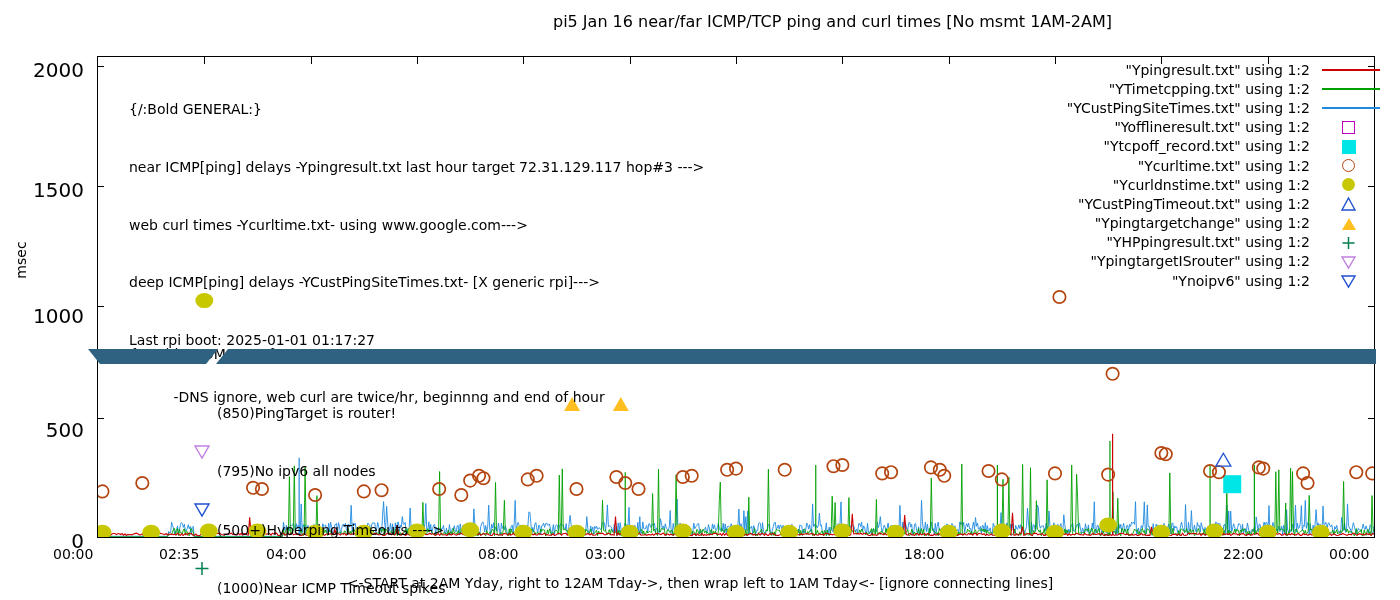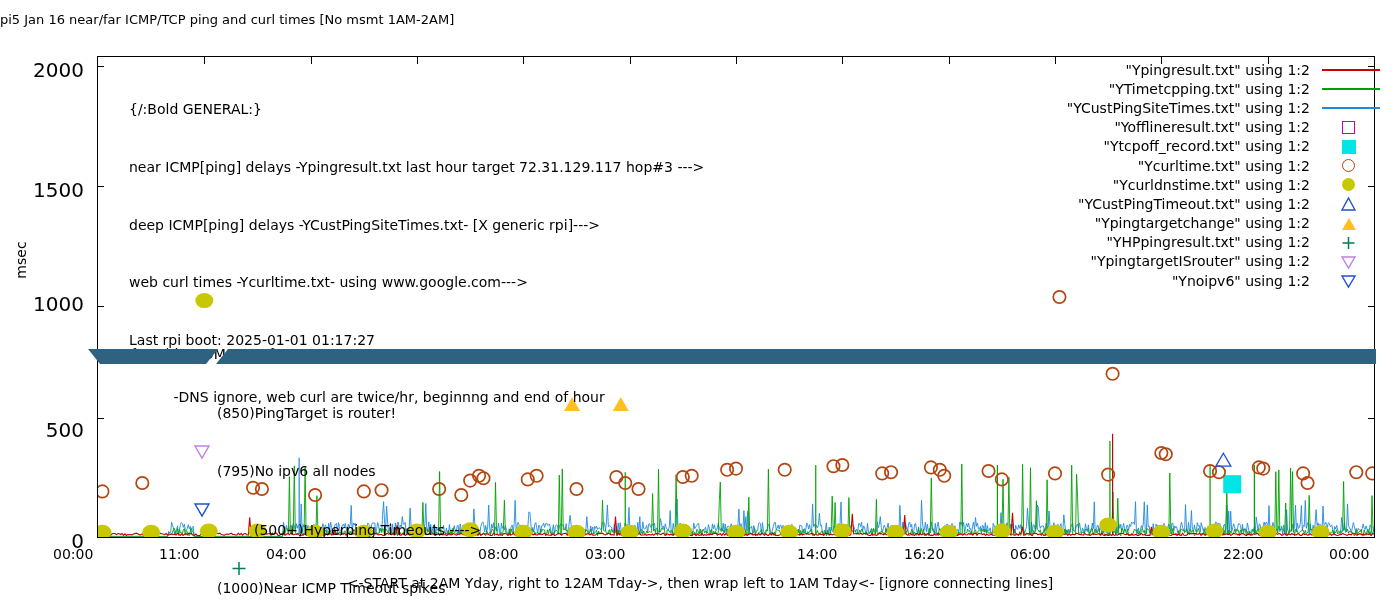--- a/index.html
+++ b/index.html
@@ -1,19 +1,19 @@
 <!DOCTYPE html>
 <html><head>
 <meta charset="utf-8">
 <style>
   html,body{margin:0;padding:0;background:#ffffff;}
   body{width:1400px;height:600px;position:relative;overflow:hidden;
        font-family:"DejaVu Sans","Liberation Sans",sans-serif;color:#000;}
   .abs{position:absolute;}
-  #chart-title{left:0;top:12px;width:1112px;text-align:left;font-size:13px;white-space:nowrap;}
+  #chart-title{left:0;top:12px;width:1112px;text-align:right;font-size:16px;white-space:nowrap;}
   #plot-frame{left:97px;top:56px;width:1278px;height:482px;border:1px solid #000;box-sizing:border-box;background:#fff;}
   #plot-canvas{position:absolute;left:98px;top:57px;width:1276px;height:480px;overflow:hidden;}
   .ytick-label{right:1316px;font-size:20px;text-align:right;width:80px;white-space:nowrap;}
   .ytick-mark{left:97px;width:7px;height:1px;background:#000;}
   .ytick-mark-r{left:1368px;width:7px;height:1px;background:#000;}
   #ylabel{left:-14px;top:252px;width:70px;text-align:center;font-size:14px;
           transform:rotate(-90deg);transform-origin:50% 50%;white-space:nowrap;}
   .xtick-label{top:546px;font-size:14px;text-align:left;width:90px;white-space:nowrap;}
   .xtick-mark{top:531px;width:1px;height:7px;background:#000;}
   .xtick-mark-t{top:57px;width:1px;height:7px;background:#000;}
@@ -40,21 +40,21 @@
 <body>
 
 <div class="abs" id="chart-title">pi5 Jan 16  near/far ICMP/TCP ping and curl times [No msmt 1AM-2AM]</div>
 
 <div class="abs" id="plot-frame"></div>
 
 <div class="abs" id="ylabel">msec</div>
 
 <div class="abs ytick-label" style="top:58px">2000</div>
 <div class="abs ytick-label" style="top:178px">1500</div>
-<div class="abs ytick-label" style="top:292px">1000</div>
+<div class="abs ytick-label" style="top:304px">1000</div>
 <div class="abs ytick-label" style="top:418px">500</div>
 <div class="abs ytick-label" style="top:529px">0</div>
 
 <div class="abs ytick-mark" style="top:66px"></div>
 <div class="abs ytick-mark" style="top:186px"></div>
 <div class="abs ytick-mark" style="top:306px"></div>
 <div class="abs ytick-mark" style="top:418px"></div>
 <div class="abs ytick-mark-r" style="top:66px"></div>
 <div class="abs ytick-mark-r" style="top:186px"></div>
 <div class="abs ytick-mark-r" style="top:306px"></div>
@@ -80,28 +80,28 @@
 <div class="abs xtick-mark-t" style="left:523px"></div>
 <div class="abs xtick-mark-t" style="left:630px"></div>
 <div class="abs xtick-mark-t" style="left:736px"></div>
 <div class="abs xtick-mark-t" style="left:842px"></div>
 <div class="abs xtick-mark-t" style="left:949px"></div>
 <div class="abs xtick-mark-t" style="left:1055px"></div>
 <div class="abs xtick-mark-t" style="left:1161px"></div>
 <div class="abs xtick-mark-t" style="left:1268px"></div>
 
 <div class="abs xtick-label" style="left:53px">00:00</div>
-<div class="abs xtick-label" style="left:159px">11:00</div>
+<div class="abs xtick-label" style="left:159px">02:35</div>
 <div class="abs xtick-label" style="left:266px">04:00</div>
 <div class="abs xtick-label" style="left:372px">06:00</div>
 <div class="abs xtick-label" style="left:478px">08:00</div>
 <div class="abs xtick-label" style="left:585px">03:00</div>
 <div class="abs xtick-label" style="left:691px">12:00</div>
 <div class="abs xtick-label" style="left:797px">14:00</div>
-<div class="abs xtick-label" style="left:904px">16:20</div>
+<div class="abs xtick-label" style="left:904px">18:00</div>
 <div class="abs xtick-label" style="left:1010px">06:00</div>
 <div class="abs xtick-label" style="left:1116px">20:00</div>
 <div class="abs xtick-label" style="left:1223px">22:00</div>
 <div class="abs xtick-label" style="left:1329px">00:00</div>
 
 <div class="abs" id="xlabel">&lt;-START at 2AM Yday, right to 12AM Tday-&gt;, then wrap left to 1AM Tday&lt;- [ignore connecting lines]</div>
 
 <div id="plot-canvas">
   <svg id="data-svg" width="1276" height="480" viewBox="0 0 1276 480">
       <path d="M0.0,479.3L1.0,479.3L2.0,479.3L2.9,479.3L3.9,479.3L4.9,479.3L5.9,479.3L6.9,479.3L7.9,479.3L8.8,479.3L9.8,479.3L10.8,479.3L11.8,479.3L12.8,479.3L13.7,479.3L14.7,479.3L15.7,479.3L16.7,479.3L17.7,479.3L18.6,479.3L19.6,479.3L20.6,479.3L21.6,479.3L22.6,479.3L23.6,479.3L24.5,479.3L25.5,479.3L26.5,479.3L27.5,479.3L28.5,479.3L29.4,479.3L30.4,479.3L31.4,479.3L32.4,479.3L33.4,479.3L34.4,479.3L35.3,479.3L36.3,479.3L37.3,479.3L38.3,479.3L39.3,479.3L40.2,479.3L41.2,479.3L42.2,479.3L43.2,479.3L44.2,479.3L45.2,479.3L46.1,479.3L47.1,479.3L48.1,479.3L49.1,479.3L50.1,479.3L51.0,479.3L52.0,479.3L53.0,479.3L54.0,479.3L55.0,479.3L55.9,479.3L56.9,479.3L57.9,479.3L58.9,479.3L59.9,479.3L60.9,479.3L61.8,479.3L62.8,479.3L63.8,479.3L64.8,479.3L65.8,479.3L66.7,479.3L67.7,479.3L68.7,479.3L69.7,479.3L70.7,474.4L71.7,476.1L72.6,475.5L73.6,465.2L74.6,468.7L75.6,471.1L76.6,477.3L77.5,474.1L78.5,473.2L79.5,468.9L80.5,476.9L81.5,473.1L82.4,467.5L83.4,465.5L84.4,466.6L85.4,470.4L86.4,467.2L87.4,474.3L88.3,473.2L89.3,471.4L90.3,467.7L91.3,471.8L92.3,469.4L93.2,477.5L94.2,470.5L95.2,469.3L96.2,479.3L97.2,479.3L98.2,479.3L99.1,479.3L100.1,479.3L101.1,479.3L102.1,479.3L103.1,479.3L104.0,479.3L105.0,479.3L106.0,479.3L107.0,479.3L108.0,479.3L109.0,479.3L109.9,479.3L110.9,479.3L111.9,479.3L112.9,479.3L113.9,479.3L114.8,479.3L115.8,479.3L116.8,479.3L117.8,479.3L118.8,479.3L119.7,479.3L120.7,479.3L121.7,479.3L122.7,479.3L123.7,479.3L124.7,479.3L125.6,479.3L126.6,479.3L127.6,479.3L128.6,479.3L129.6,479.3L130.5,479.3L131.5,479.3L132.5,479.3L133.5,479.3L134.5,479.3L135.5,479.3L136.4,479.3L137.4,479.3L138.4,479.3L139.4,479.3L140.4,479.3L141.3,479.3L142.3,479.3L143.3,479.3L144.3,479.3L145.3,479.3L146.2,479.3L147.2,479.3L148.2,479.3L149.2,479.3L150.2,479.3L151.2,479.3L152.1,479.3L153.1,479.3L154.1,479.3L155.1,479.3L156.1,479.3L157.0,479.3L158.0,479.3L159.0,479.3L160.0,479.3L161.0,479.3L162.0,479.3L162.9,479.3L163.9,479.3L164.9,479.3L165.9,479.3L166.9,479.3L167.8,479.3L168.8,479.3L169.8,479.3L170.8,479.3L171.8,479.3L172.8,479.3L173.7,479.3L174.7,479.3L175.7,479.3L176.7,479.3L177.7,479.3L178.6,479.3L179.6,479.3L180.6,479.3L181.6,479.3L182.6,479.3L183.5,479.3L184.5,479.3L185.5,465.2L186.5,473.4L187.5,471.6L188.5,468.2L189.4,472.5L190.4,472.2L191.4,473.9L192.4,468.3L193.4,468.5L194.3,468.5L195.3,466.6L196.3,469.1L197.3,473.0L198.3,466.7L199.3,471.3L200.2,468.2L201.2,470.2L202.2,475.7L203.2,446.9L204.2,475.4L205.1,467.6L206.1,470.0L207.1,467.4L208.1,477.0L209.1,472.5L210.0,468.3L211.0,474.7L212.0,471.5L213.0,473.9L214.0,474.5L215.0,471.3L215.9,467.4L216.9,477.8L217.9,471.0L218.9,470.6L219.9,472.8L220.8,470.2L221.8,472.5L222.8,474.7L223.8,472.5L224.8,466.7L225.8,469.6L226.7,468.7L227.7,468.0L228.7,475.3L229.7,475.1L230.7,466.2L231.6,474.6L232.6,465.2L233.6,470.4L234.6,476.8L235.6,477.2L236.6,469.0L237.5,467.1L238.5,466.3L239.5,477.0L240.5,465.6L241.5,469.4L242.4,477.4L243.4,472.7L244.4,468.1L245.4,467.1L246.4,469.7L247.3,466.4L248.3,471.6L249.3,474.8L250.3,467.2L251.3,470.0L252.3,467.0L253.2,448.3L254.2,474.6L255.2,465.9L256.2,468.1L257.2,466.2L258.1,472.8L259.1,471.6L260.1,474.9L261.1,475.5L262.1,473.7L263.1,474.9L264.0,478.0L265.0,476.7L266.0,476.4L267.0,470.1L268.0,475.9L268.9,470.6L269.9,466.1L270.9,467.5L271.9,468.8L272.9,472.4L273.8,467.2L274.8,465.5L275.8,466.4L276.8,466.0L277.8,475.5L278.8,471.6L279.7,465.5L280.7,469.6L281.7,475.6L282.7,471.3L283.7,475.5L284.6,457.2L285.6,444.6L286.6,465.9L287.6,472.3L288.6,449.2L289.6,465.0L290.5,475.5L291.5,473.2L292.5,466.2L293.5,476.5L294.5,466.9L295.4,475.9L296.4,477.3L297.4,465.9L298.4,476.6L299.4,465.4L300.4,465.2L301.3,474.3L302.3,468.2L303.3,470.1L304.3,459.6L305.3,467.0L306.2,467.3L307.2,465.5L308.2,477.4L309.2,475.4L310.2,471.2L311.1,473.5L312.1,451.1L313.1,470.5L314.1,467.9L315.1,473.1L316.1,468.2L317.0,472.6L318.0,475.5L319.0,474.6L320.0,476.7L321.0,472.2L321.9,471.1L322.9,474.2L323.9,475.4L324.9,469.9L325.9,472.4L326.9,466.8L327.8,446.5L328.8,473.9L329.8,474.4L330.8,464.9L331.8,473.5L332.7,467.4L333.7,476.4L334.7,471.2L335.7,468.1L336.7,467.5L337.6,477.4L338.6,470.7L339.6,473.4L340.6,470.4L341.6,472.5L342.6,473.9L343.5,471.6L344.5,471.5L345.5,468.4L346.5,475.3L347.5,477.2L348.4,471.2L349.4,476.1L350.4,478.1L351.4,467.6L352.4,474.5L353.4,476.7L354.3,471.4L355.3,472.5L356.3,468.7L357.3,474.3L358.3,474.6L359.2,468.8L360.2,468.4L361.2,478.1L362.2,466.9L363.2,473.0L364.2,476.5L365.1,468.1L366.1,475.7L367.1,471.8L368.1,475.4L369.1,466.8L370.0,467.5L371.0,476.9L372.0,477.6L373.0,468.5L374.0,475.2L374.9,472.3L375.9,451.9L376.9,468.1L377.9,474.9L378.9,472.4L379.9,473.0L380.8,477.6L381.8,477.2L382.8,469.6L383.8,466.5L384.8,464.9L385.7,467.4L386.7,475.0L387.7,468.6L388.7,474.5L389.7,470.1L390.7,448.1L391.6,469.8L392.6,478.0L393.6,467.3L394.6,471.1L395.6,465.8L396.5,474.7L397.5,469.9L398.5,473.6L399.5,474.1L400.5,466.0L401.4,473.1L402.4,478.1L403.4,466.0L404.4,471.4L405.4,469.5L406.4,472.8L407.3,468.8L408.3,472.2L409.3,475.7L410.3,477.7L411.3,477.5L412.2,474.4L413.2,469.6L414.2,468.0L415.2,476.4L416.2,466.4L417.2,443.4L418.1,473.9L419.1,468.6L420.1,465.4L421.1,468.1L422.1,475.8L423.0,467.9L424.0,473.0L425.0,469.9L426.0,471.4L427.0,477.0L428.0,476.3L428.9,468.9L429.9,469.2L430.9,455.0L431.9,455.3L432.9,466.7L433.8,478.0L434.8,470.4L435.8,475.0L436.8,467.0L437.8,465.6L438.7,470.7L439.7,476.2L440.7,468.4L441.7,468.6L442.7,477.6L443.7,468.8L444.6,468.5L445.6,466.0L446.6,470.4L447.6,466.9L448.6,465.9L449.5,468.1L450.5,468.1L451.5,466.9L452.5,472.0L453.5,477.2L454.5,472.9L455.4,467.6L456.4,477.7L457.4,469.2L458.4,467.8L459.4,468.3L460.3,473.7L461.3,470.2L462.3,467.2L463.3,467.5L464.3,468.0L465.2,468.1L466.2,471.4L467.2,472.5L468.2,466.6L469.2,476.6L470.2,477.6L471.1,466.7L472.1,458.4L473.1,467.5L474.1,474.9L475.1,472.2L476.0,469.9L477.0,470.7L478.0,470.6L479.0,477.6L480.0,474.6L481.0,472.8L481.9,472.9L482.9,471.4L483.9,476.2L484.9,471.3L485.9,475.2L486.8,472.5L487.8,474.0L488.8,459.6L489.8,471.6L490.8,476.4L491.8,475.1L492.7,469.0L493.7,474.4L494.7,470.0L495.7,477.0L496.7,469.4L497.6,471.4L498.6,469.2L499.6,472.4L500.6,471.0L501.6,470.8L502.5,472.4L503.5,471.9L504.5,465.5L505.5,465.0L506.5,466.2L507.5,473.6L508.4,466.0L509.4,447.9L510.4,469.5L511.4,468.8L512.4,469.3L513.3,470.0L514.3,472.8L515.3,475.0L516.3,467.3L517.3,475.0L518.3,469.0L519.2,476.2L520.2,465.9L521.2,474.5L522.2,465.7L523.2,473.6L524.1,477.1L525.1,470.8L526.1,472.8L527.1,466.0L528.1,469.1L529.0,467.5L530.0,469.0L531.0,450.4L532.0,477.7L533.0,471.7L534.0,468.6L534.9,476.7L535.9,469.0L536.9,468.4L537.9,471.3L538.9,476.6L539.8,465.3L540.8,476.2L541.8,459.7L542.8,476.8L543.8,475.0L544.8,464.9L545.7,471.5L546.7,472.1L547.7,471.0L548.7,468.5L549.7,475.7L550.6,467.2L551.6,466.7L552.6,470.3L553.6,469.4L554.6,467.0L555.6,467.7L556.5,466.4L557.5,475.6L558.5,470.9L559.5,471.9L560.5,475.3L561.4,475.5L562.4,461.6L563.4,466.1L564.4,471.7L565.4,469.0L566.3,472.3L567.3,466.8L568.3,471.1L569.3,472.3L570.3,473.7L571.3,469.7L572.2,453.6L573.2,475.4L574.2,476.9L575.2,466.4L576.2,472.8L577.1,477.9L578.1,465.5L579.1,442.1L580.1,476.3L581.1,476.6L582.1,466.0L583.0,477.8L584.0,476.1L585.0,471.0L586.0,475.8L587.0,472.9L587.9,476.7L588.9,468.4L589.9,474.4L590.9,469.3L591.9,472.5L592.8,471.5L593.8,477.6L594.8,475.4L595.8,466.1L596.8,471.7L597.8,469.8L598.7,468.6L599.7,466.7L600.7,466.6L601.7,476.8L602.7,474.3L603.6,474.6L604.6,473.3L605.6,473.0L606.6,472.0L607.6,470.2L608.6,476.0L609.5,474.0L610.5,467.6L611.5,472.1L612.5,477.9L613.5,475.7L614.4,466.9L615.4,471.7L616.4,467.8L617.4,472.5L618.4,473.3L619.4,470.6L620.3,466.2L621.3,471.3L622.3,473.5L623.3,470.7L624.3,474.1L625.2,466.2L626.2,475.5L627.2,466.9L628.2,476.0L629.2,469.7L630.1,469.3L631.1,469.7L632.1,472.2L633.1,466.7L634.1,469.6L635.1,473.8L636.0,478.0L637.0,469.6L638.0,475.8L639.0,476.6L640.0,466.7L640.9,452.0L641.9,476.2L642.9,466.6L643.9,470.9L644.9,475.0L645.9,453.7L646.8,473.3L647.8,459.6L648.8,473.3L649.8,453.9L650.8,478.0L651.7,470.6L652.7,471.0L653.7,469.2L654.7,476.6L655.7,468.6L656.6,471.2L657.6,478.0L658.6,473.5L659.6,473.5L660.6,466.4L661.6,465.6L662.5,466.8L663.5,477.7L664.5,465.6L665.5,474.5L666.5,476.4L667.4,476.1L668.4,474.7L669.4,471.6L670.4,467.2L671.4,468.2L672.4,474.6L673.3,476.5L674.3,473.6L675.3,469.4L676.3,465.7L677.3,465.3L678.2,472.1L679.2,471.3L680.2,468.1L681.2,472.1L682.2,467.9L683.2,469.0L684.1,473.3L685.1,468.3L686.1,475.8L687.1,471.2L688.1,471.7L689.0,470.9L690.0,471.5L691.0,471.2L692.0,478.1L693.0,472.2L693.9,467.3L694.9,476.7L695.9,477.3L696.9,474.4L697.9,475.4L698.9,476.9L699.8,472.7L700.8,476.0L701.8,468.0L702.8,468.6L703.8,468.9L704.7,476.1L705.7,472.4L706.7,476.0L707.7,473.2L708.7,466.1L709.7,467.8L710.6,472.1L711.6,467.7L712.6,474.2L713.6,475.6L714.6,446.9L715.5,469.4L716.5,467.0L717.5,471.4L718.5,468.4L719.5,470.6L720.4,468.4L721.4,456.2L722.4,468.8L723.4,467.9L724.4,475.6L725.4,476.8L726.3,475.3L727.3,474.9L728.3,465.8L729.3,477.7L730.3,475.3L731.2,470.1L732.2,476.6L733.2,470.1L734.2,473.1L735.2,475.4L736.2,469.0L737.1,475.6L738.1,472.6L739.1,476.1L740.1,466.6L741.1,468.7L742.0,467.4L743.0,444.9L744.0,477.7L745.0,477.8L746.0,474.7L747.0,476.7L747.9,468.7L748.9,467.7L749.9,475.8L750.9,469.1L751.9,468.5L752.8,473.8L753.8,466.9L754.8,468.8L755.8,469.2L756.8,472.4L757.7,474.6L758.7,472.1L759.7,476.0L760.7,466.5L761.7,466.8L762.7,469.6L763.6,465.1L764.6,474.3L765.6,468.9L766.6,470.1L767.6,475.9L768.5,476.8L769.5,466.3L770.5,475.6L771.5,476.7L772.5,473.6L773.5,477.5L774.4,473.5L775.4,471.7L776.4,472.5L777.4,475.2L778.4,474.6L779.3,465.0L780.3,470.7L781.3,467.5L782.3,459.6L783.3,470.5L784.2,475.2L785.2,471.8L786.2,468.2L787.2,470.3L788.2,475.7L789.2,470.8L790.1,466.0L791.1,474.5L792.1,476.1L793.1,468.4L794.1,471.9L795.0,468.2L796.0,474.5L797.0,475.3L798.0,474.2L799.0,476.1L800.0,471.7L800.9,475.2L801.9,448.4L802.9,470.7L803.9,475.3L804.9,465.0L805.8,475.5L806.8,466.1L807.8,467.6L808.8,472.3L809.8,472.2L810.8,465.9L811.7,465.0L812.7,470.1L813.7,467.3L814.7,477.7L815.7,475.2L816.6,467.2L817.6,466.5L818.6,473.3L819.6,477.0L820.6,469.8L821.5,478.1L822.5,476.9L823.5,443.4L824.5,466.0L825.5,473.9L826.5,472.6L827.4,465.1L828.4,474.7L829.4,467.3L830.4,475.5L831.4,476.8L832.3,469.8L833.3,465.0L834.3,473.3L835.3,471.6L836.3,477.6L837.3,466.3L838.2,475.5L839.2,469.3L840.2,465.1L841.2,471.8L842.2,472.0L843.1,472.9L844.1,471.1L845.1,469.9L846.1,469.4L847.1,468.7L848.0,473.6L849.0,466.9L850.0,469.1L851.0,472.7L852.0,472.5L853.0,476.0L853.9,466.4L854.9,468.7L855.9,475.4L856.9,468.8L857.9,477.0L858.8,473.8L859.8,472.3L860.8,476.5L861.8,464.9L862.8,467.6L863.8,465.3L864.7,469.3L865.7,465.5L866.7,475.4L867.7,469.7L868.7,466.6L869.6,469.8L870.6,466.2L871.6,471.7L872.6,471.4L873.6,476.4L874.6,469.4L875.5,465.0L876.5,472.4L877.5,460.5L878.5,469.3L879.5,466.0L880.4,472.0L881.4,472.3L882.4,469.4L883.4,476.4L884.4,468.2L885.3,468.8L886.3,475.0L887.3,465.6L888.3,474.8L889.3,468.6L890.3,473.7L891.2,473.6L892.2,470.8L893.2,477.5L894.2,477.9L895.2,466.3L896.1,468.2L897.1,477.0L898.1,473.6L899.1,470.9L900.1,474.9L901.1,474.7L902.0,472.1L903.0,455.6L904.0,470.0L905.0,474.8L906.0,475.2L906.9,474.0L907.9,471.9L908.9,465.8L909.9,471.2L910.9,470.1L911.8,475.1L912.8,467.0L913.8,473.3L914.8,466.7L915.8,473.7L916.8,476.2L917.7,468.3L918.7,471.8L919.7,472.5L920.7,467.9L921.7,471.4L922.6,467.7L923.6,473.9L924.6,474.2L925.6,472.8L926.6,476.5L927.6,472.8L928.5,469.7L929.5,451.1L930.5,466.2L931.5,475.6L932.5,477.2L933.4,465.0L934.4,474.3L935.4,467.6L936.4,468.4L937.4,474.4L938.4,470.3L939.3,448.1L940.3,450.2L941.3,466.7L942.3,471.3L943.3,469.3L944.2,469.2L945.2,468.5L946.2,471.5L947.2,473.8L948.2,466.2L949.1,473.8L950.1,468.0L951.1,454.0L952.1,471.7L953.1,476.8L954.1,473.3L955.0,469.2L956.0,465.8L957.0,476.8L958.0,477.0L959.0,472.9L959.9,467.3L960.9,472.8L961.9,469.2L962.9,466.6L963.9,473.7L964.9,473.9L965.8,457.8L966.8,467.4L967.8,475.7L968.8,473.1L969.8,476.8L970.7,472.0L971.7,475.4L972.7,470.2L973.7,467.7L974.7,466.2L975.6,473.9L976.6,474.3L977.6,471.7L978.6,468.4L979.6,467.0L980.6,471.3L981.5,465.9L982.5,472.2L983.5,476.7L984.5,470.9L985.5,474.0L986.4,477.2L987.4,466.7L988.4,471.4L989.4,474.7L990.4,467.9L991.4,477.9L992.3,474.8L993.3,474.3L994.3,466.0L995.3,471.7L996.3,444.8L997.2,476.3L998.2,475.4L999.2,468.2L1000.2,468.6L1001.2,474.6L1002.2,469.9L1003.1,472.5L1004.1,477.3L1005.1,475.1L1006.1,475.0L1007.1,465.8L1008.0,475.7L1009.0,474.9L1010.0,476.8L1011.0,469.1L1012.0,471.9L1012.9,466.2L1013.9,469.4L1014.9,477.5L1015.9,469.4L1016.9,468.5L1017.9,478.0L1018.8,468.9L1019.8,476.6L1020.8,466.8L1021.8,471.4L1022.8,467.3L1023.7,475.0L1024.7,470.4L1025.7,466.4L1026.7,473.6L1027.7,474.0L1028.7,468.7L1029.6,468.3L1030.6,473.3L1031.6,467.3L1032.6,469.5L1033.6,465.1L1034.5,466.3L1035.5,465.1L1036.5,467.4L1037.5,444.7L1038.5,477.3L1039.4,476.9L1040.4,471.0L1041.4,476.2L1042.4,473.5L1043.4,468.6L1044.4,471.2L1045.3,467.1L1046.3,444.8L1047.3,476.0L1048.3,477.0L1049.3,447.9L1050.2,469.9L1051.2,469.2L1052.2,475.9L1053.2,472.6L1054.2,477.6L1055.2,466.7L1056.1,477.0L1057.1,477.8L1058.1,467.1L1059.1,469.2L1060.1,467.9L1061.0,473.0L1062.0,469.3L1063.0,474.5L1064.0,469.5L1065.0,475.1L1066.0,466.3L1066.9,477.8L1067.9,472.8L1068.9,474.9L1069.9,469.4L1070.9,467.2L1071.8,472.6L1072.8,477.1L1073.8,466.9L1074.8,465.8L1075.8,473.8L1076.7,468.9L1077.7,470.9L1078.7,469.7L1079.7,475.8L1080.7,475.5L1081.7,474.4L1082.6,468.8L1083.6,465.1L1084.6,470.5L1085.6,473.1L1086.6,474.9L1087.5,447.6L1088.5,471.0L1089.5,477.6L1090.5,465.3L1091.5,474.1L1092.5,470.7L1093.4,453.6L1094.4,472.7L1095.4,474.6L1096.4,468.2L1097.4,473.0L1098.3,475.0L1099.3,465.6L1100.3,469.1L1101.3,468.5L1102.3,475.1L1103.2,465.7L1104.2,469.9L1105.2,473.5L1106.2,471.2L1107.2,470.4L1108.2,477.2L1109.1,477.2L1110.1,469.2L1111.1,477.6L1112.1,467.7L1113.1,473.2L1114.0,473.2L1115.0,468.0L1116.0,474.1L1117.0,467.6L1118.0,464.9L1119.0,476.3L1119.9,466.0L1120.9,467.5L1121.9,466.7L1122.9,472.1L1123.9,473.5L1124.8,476.3L1125.8,468.1L1126.8,467.0L1127.8,476.7L1128.8,448.2L1129.8,475.3L1130.7,453.9L1131.7,475.2L1132.7,454.2L1133.7,474.5L1134.7,470.8L1135.6,466.8L1136.6,469.7L1137.6,473.3L1138.6,473.9L1139.6,470.8L1140.5,466.8L1141.5,466.9L1142.5,468.6L1143.5,475.6L1144.5,467.2L1145.5,476.3L1146.4,473.1L1147.4,471.6L1148.4,475.1L1149.4,466.1L1150.4,470.7L1151.3,476.6L1152.3,476.6L1153.3,473.5L1154.3,472.1L1155.3,474.6L1156.3,470.4L1157.2,475.5L1158.2,459.9L1159.2,467.3L1160.2,474.7L1161.2,467.1L1162.1,467.7L1163.1,475.3L1164.1,476.9L1165.1,469.7L1166.1,465.0L1167.0,468.4L1168.0,465.6L1169.0,465.5L1170.0,475.0L1171.0,448.6L1172.0,477.7L1172.9,470.5L1173.9,473.7L1174.9,465.4L1175.9,468.9L1176.9,476.3L1177.8,474.9L1178.8,472.0L1179.8,473.5L1180.8,469.0L1181.8,474.5L1182.8,472.1L1183.7,469.1L1184.7,477.6L1185.7,468.2L1186.7,475.2L1187.7,477.1L1188.6,452.8L1189.6,473.3L1190.6,475.0L1191.6,471.9L1192.6,474.5L1193.6,473.5L1194.5,467.3L1195.5,475.3L1196.5,469.4L1197.5,448.2L1198.5,475.1L1199.4,466.2L1200.4,471.6L1201.4,470.3L1202.4,465.8L1203.4,448.6L1204.3,473.6L1205.3,468.4L1206.3,469.4L1207.3,443.5L1208.3,471.3L1209.3,467.0L1210.2,465.2L1211.2,477.7L1212.2,466.7L1213.2,476.2L1214.2,475.5L1215.1,468.3L1216.1,473.9L1217.1,467.2L1218.1,452.6L1219.1,468.4L1220.1,465.8L1221.0,470.8L1222.0,467.1L1223.0,477.0L1224.0,475.3L1225.0,449.0L1225.9,467.6L1226.9,467.0L1227.9,465.3L1228.9,473.8L1229.9,467.0L1230.8,465.7L1231.8,468.6L1232.8,469.5L1233.8,467.9L1234.8,473.5L1235.8,477.2L1236.7,469.6L1237.7,472.0L1238.7,468.4L1239.7,472.7L1240.7,474.8L1241.6,474.8L1242.6,478.1L1243.6,460.4L1244.6,465.3L1245.6,473.5L1246.6,465.9L1247.5,475.4L1248.5,473.9L1249.5,446.9L1250.5,468.5L1251.5,471.3L1252.4,471.7L1253.4,476.3L1254.4,470.1L1255.4,465.7L1256.4,469.6L1257.4,474.0L1258.3,477.0L1259.3,474.0L1260.3,471.4L1261.3,472.8L1262.3,473.0L1263.2,474.1L1264.2,471.3L1265.2,467.1L1266.2,471.5L1267.2,472.4L1268.1,468.9L1269.1,472.5L1270.1,475.9L1271.1,474.8L1272.1,467.8L1273.1,469.4L1274.0,475.2L1275.0,477.4L1276.0,469.2" fill="none" stroke="#1f8ae0" stroke-width="0.9" stroke-linejoin="round"></path>
@@ -274,22 +274,22 @@
       <svg class="legend-sym" style="top:3px;left:21px;" width="15" height="14">
         <polygon points="1,2 14,2 7.5,13" fill="none" stroke="#2050d0" stroke-width="1.4"></polygon>
       </svg>
     </span>
   </div>
 </div>
 
 <div class="abs" id="ann-general">
   <div>{/:Bold GENERAL:}</div>
   <div>near ICMP[ping] delays -Ypingresult.txt last hour target 72.31.129.117 hop#3 ---&gt;</div>
+  <div>web curl times -Ycurltime.txt- using www.google.com---&gt;</div>
   <div>deep ICMP[ping] delays -YCustPingSiteTimes.txt- [X generic rpi]---&gt;</div>
-  <div>web curl times -Ycurltime.txt- using www.google.com---&gt;</div>
   <div>Last rpi boot: 2025-01-01 01:17:27</div>
   <div>          -DNS ignore, web curl are twice/hr, beginnng and end of hour</div>
   
   
   
 </div>
 
 <div class="abs" id="ann-anom">
   <div class="anom-row">
     <span class="anom-txt" style="left:0">{/:Bold ANOMALIES:}</span>
@@ -303,21 +303,21 @@
     <span class="anom-txt">(850)PingTarget is router!</span>
   </div>
   <div class="anom-row" style="margin-left:66px">
     <span class="anom-sym">
       <svg width="18" height="16">
           <polygon points="2,3 16,3 9,15" fill="none" stroke="#2050d0" stroke-width="1.4"></polygon>
         </svg>
     </span>
     <span class="anom-txt">(795)No ipv6 all nodes</span>
   </div>
-  <div class="anom-row" style="margin-left:103px">
+  <div class="anom-row" style="margin-left:66px">
     <span class="anom-sym">
       <svg width="18" height="16">
           <path d="M9,2 L9,15 M2.5,8.5 L15.5,8.5" stroke="#008050" stroke-width="1.5"></path>
         </svg>
     </span>
     <span class="anom-txt">(500+)Hyperping Timeouts ----&gt;</span>
   </div>
   <div class="anom-row" style="margin-left:66px">
     <span class="anom-txt">(1000)Near ICMP Timeout spikes</span>
   </div>

